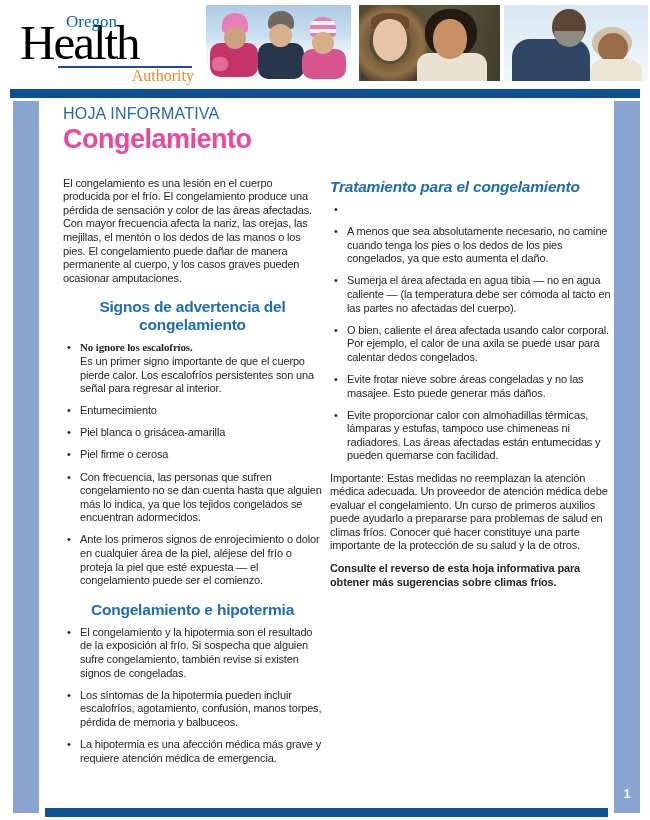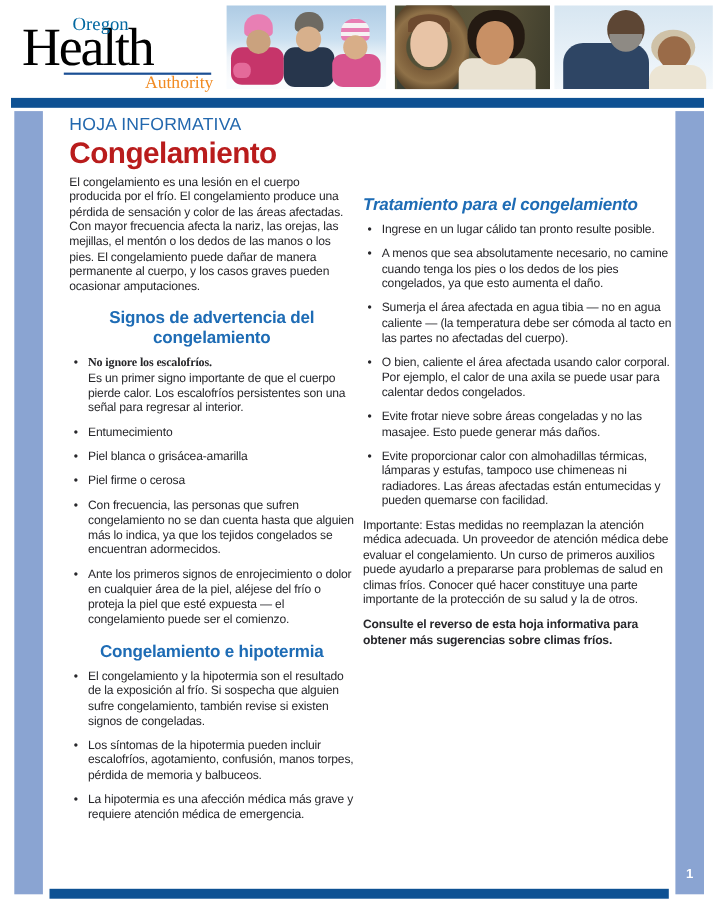--- a/index.html
+++ b/index.html
@@ -71,22 +71,22 @@
   .pagenum   { position:absolute; bottom:12px; left:0; width:100%; text-align:center;
                color:#ffffff; font-weight:bold; font-size:12px; }
   .bottombar { position:absolute; left:45px; top:808px; width:563px; height:9px; background:#0e5193; }
 
   
   .col { position:absolute; font-size:11px; line-height:13.6px; letter-spacing:-0.15px; }
   .col-left  { left:63px;  top:107px; width:259px; }
   .col-right { left:330px; top:162px; width:281px; }
 
   .kicker { font-size:16px; letter-spacing:0.2px; color:#2368ae; margin-bottom:3px; }
-  .title  { font-size:27px; line-height:30px; font-weight:bold; color:#b91c1c;
-            letter-spacing:-0.5px; margin-bottom:6px; }
+  .title  { font-size:27px; line-height:30px; font-weight:bold; color:#ec4899;
+            letter-spacing:-0.5px; margin-bottom:23px; }
   h2 { font-size:15.5px; line-height:18px; font-weight:bold; color:#1e6cb5;
        letter-spacing:-0.2px; margin:0 0 7px 0; }
   .col-left h2 { margin-top:13px;text-align:center; }
   .col-right h2 { margin-top:16px;font-style:italic; }
   p  { margin:0 0 9px 0; }
   ul { list-style:none; margin:0 0 2px 0; }
   li { display:flex; margin:0 0 8.5px 0; }
   .dot { width:17px; flex:0 0 17px; padding-left:4px; font-size:11px; }
   .blead { display:block; font-weight:bold;font-family:Liberation Serif, serif; }
   .bold-para { font-weight:bold; }
@@ -192,21 +192,20 @@
         <span>La hipotermia es una afección médica más grave y requiere atención médica de emergencia.</span>
       </li>
     </ul>
   </div>
 
   <div class="col col-right">
     <h2>Tratamiento para el congelamiento</h2>
     <ul>
       <li>
         <span class="dot">•</span>
-        <span>Ingrese en un lugar cálido tan pronto resulte posible.</span>
       </li>
       <li>
         <span class="dot">•</span>
         <span>A menos que sea absolutamente necesario, no camine cuando tenga los pies o los dedos de los pies congelados, ya que esto aumenta el daño.</span>
       </li>
       <li>
         <span class="dot">•</span>
         <span>Sumerja el área afectada en agua tibia — no en agua caliente — (la temperatura debe ser cómoda al tacto en las partes no afectadas del cuerpo).</span>
       </li>
       <li>

